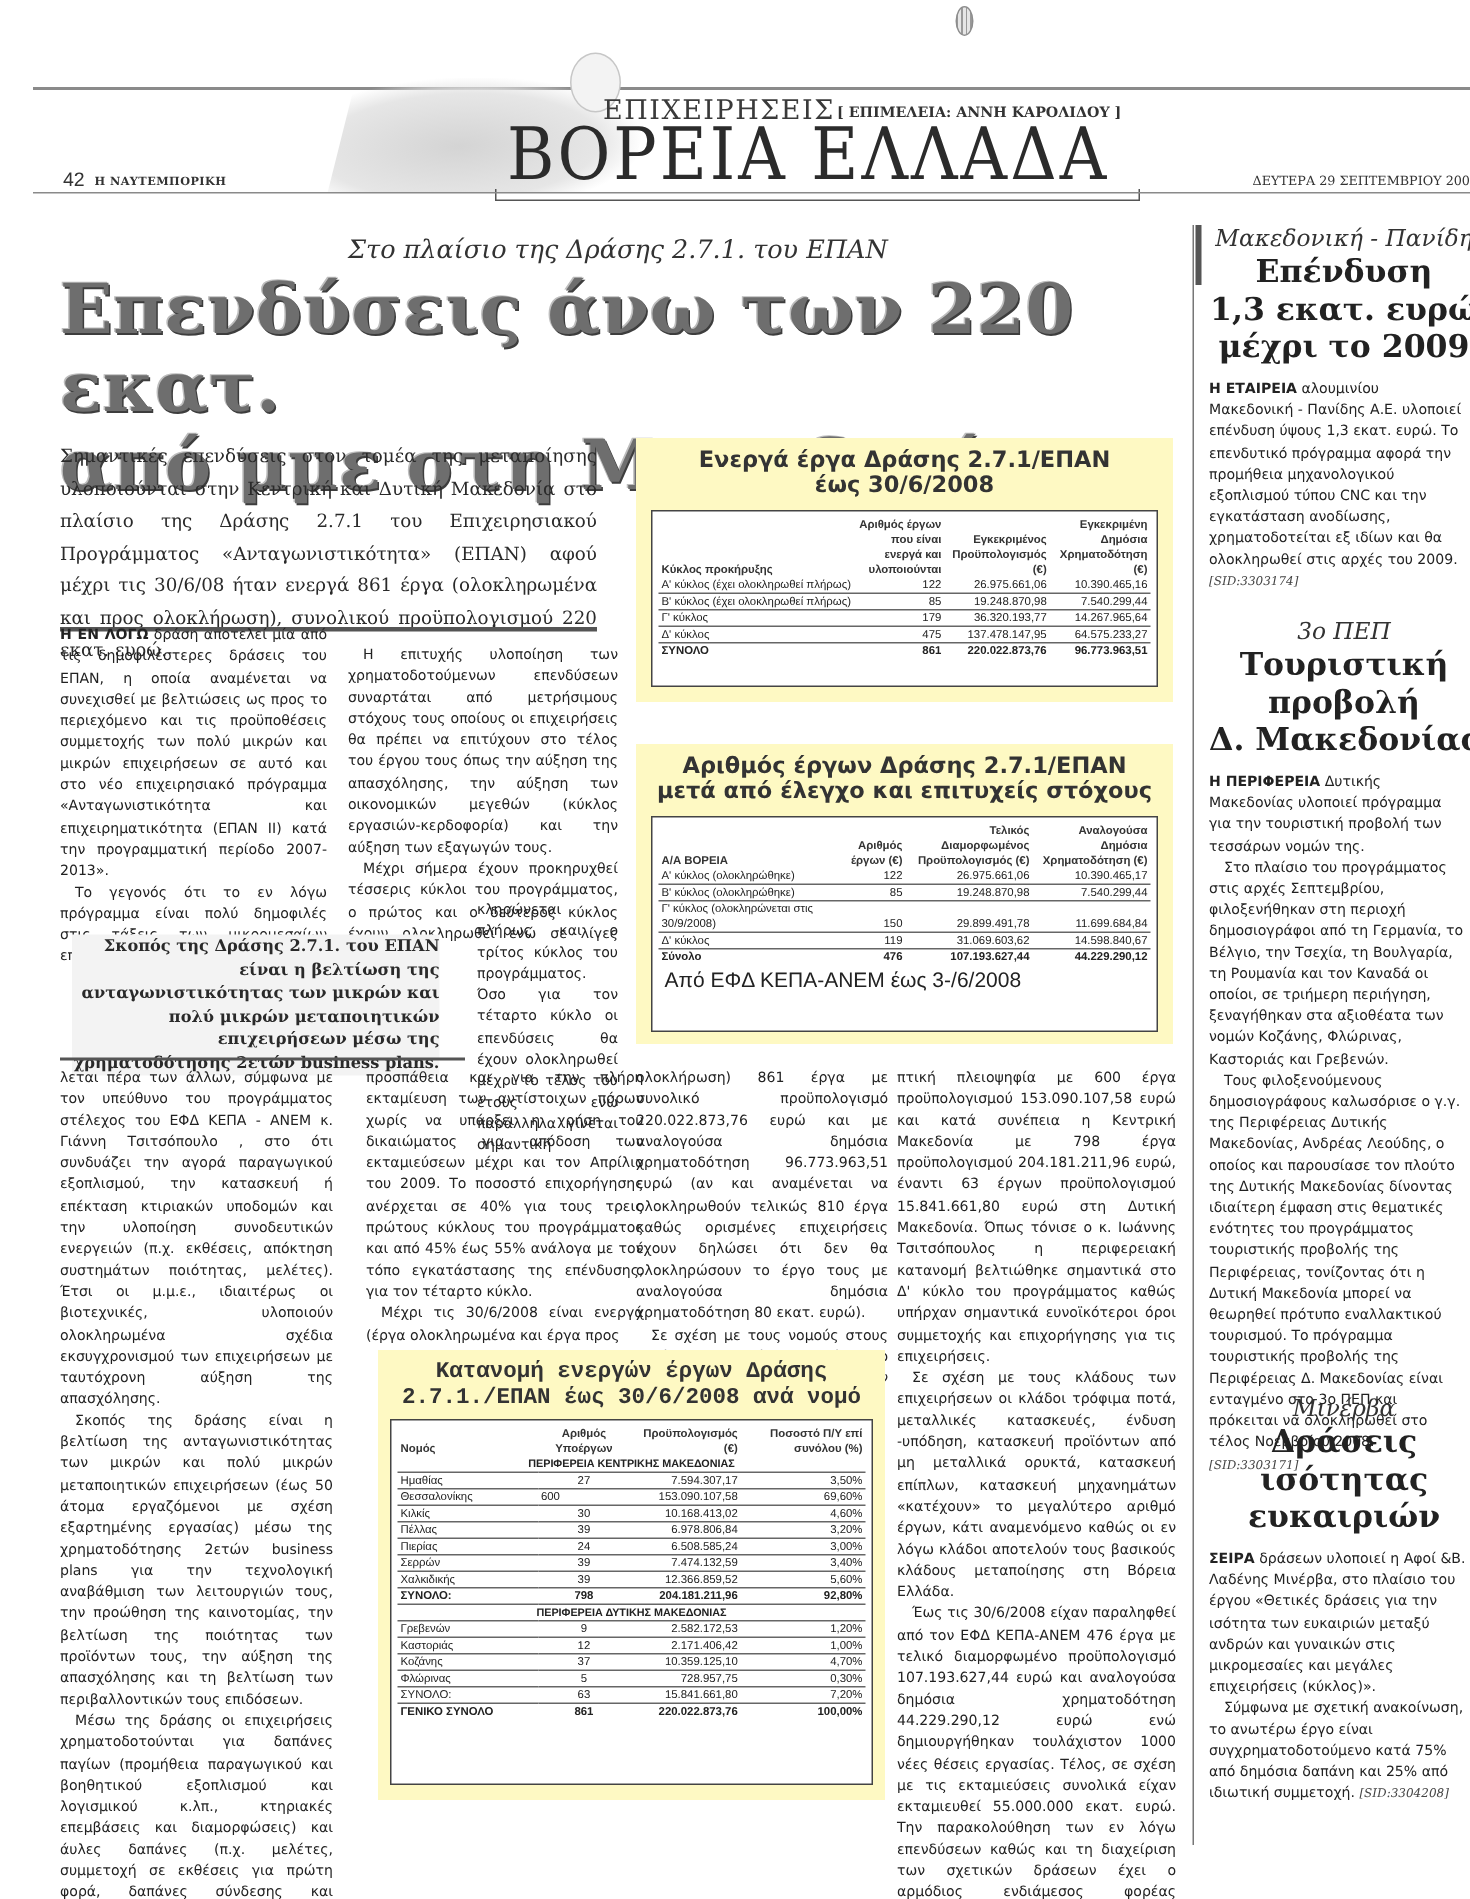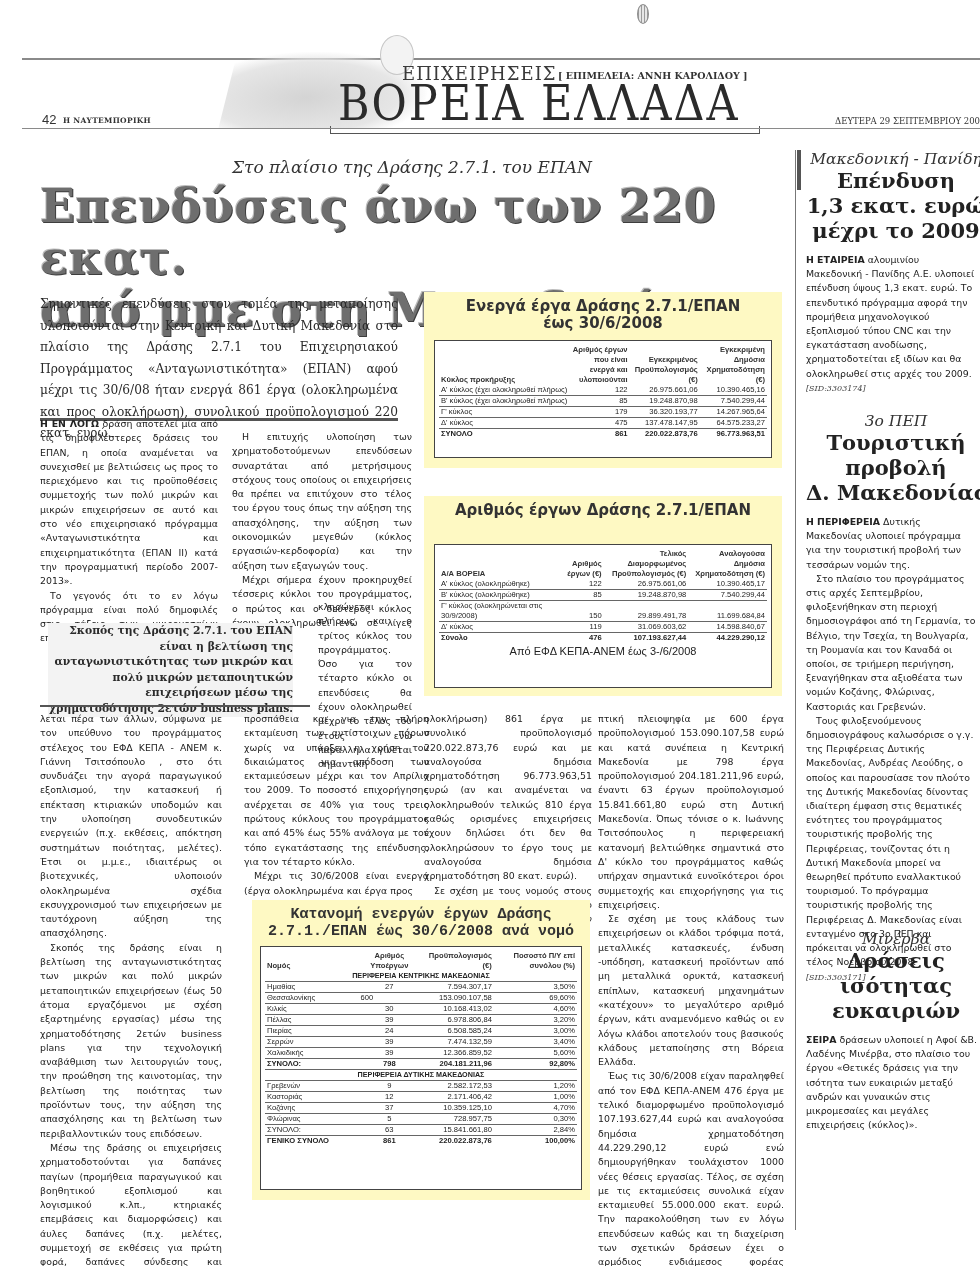--- a/index.html
+++ b/index.html
@@ -46,21 +46,21 @@
   .tbox { position: absolute; background: #fef9c3; }
   .tbox .ttl { text-align: center; font-weight: bold; color: #333; font-size: 15px; line-height: 17px; }
   .tinner { position: absolute; background: #fff; border: 1px solid #444; }
   table { border-collapse: collapse; width: 100%; }
   td, th { font-size: 7.6px; line-height: 10px; padding: 0 2px; vertical-align: bottom; }
   th { font-weight: bold; color: #333; }
   td { border-bottom: 1px solid #666; color: #222; }
   td.num, th.num { text-align: right; }
   tr.total td { font-weight: bold; border-bottom: none; }
   tr.region td { text-align: center; font-weight: bold; font-size: 7.2px; }
-  .tnote { font-size: 11px; padding: 2px 4px; color: #222; text-align: center; }
+  .tnote { font-size: 14px; padding: 2px 4px; color: #222; }
 
   
   .side-bar-mark { position: absolute; left: 797px; top: 150px; width: 4px; height: 40px; background: #555; }
   .side-rule { position: absolute; left: 795px; top: 150px; width: 1px; height: 1080px; background: #777; }
   .side-block { position: absolute; left: 806px; width: 180px; overflow: hidden; }
   .s-kicker { font-family: "DejaVu Serif", serif; font-style: italic; font-size: 15.5px; text-align: center; color: #333; white-space: nowrap; }
   .s-head { font-family: "DejaVu Serif", serif; font-weight: bold; font-size: 21px; line-height: 25px; text-align: center; color: #222; white-space: nowrap; }
   .s-body { font-size: 9.4px; line-height: 14.2px; color: #222; margin-top: 10px; white-space: nowrap; }
   .s-body p { text-indent: 10px; }
   .s-body p.first { text-indent: 0; }
@@ -171,20 +171,21 @@
             <td class="num">96.773.963,51</td>
           </tr>
         </tbody>
     </table>
   </div>
 </div>
 
 <div class="tbox" style="left:424px; top:496px; width:358px; height:200px;">
   <div class="ttl sans" style="margin-top:6px;">
     <div>Αριθμός έργων Δράσης 2.7.1/ΕΠΑΝ</div>
+    <div>μετά από έλεγχο και επιτυχείς στόχους</div>
   </div>
   <div class="tinner cond" style="left:10px; top:48px; width:338px; height:144px; padding:4px 4px;">
     <table>
       <thead>
         <tr>
           <th style="text-align:left; width:38%;">Α/Α ΒΟΡΕΙΑ</th>
           <th class="num">Αριθμός έργων (€)</th>
           <th class="num">Τελικός Διαμορφωμένος Προϋπολογισμός (€)</th>
           <th class="num">Αναλογούσα Δημόσια Χρηματοδότηση (€)</th>
         </tr>
@@ -317,21 +318,21 @@
           <tr>
             <td>Φλώρινας</td>
             <td style="text-align: center;">5</td>
             <td class="num">728.957,75</td>
             <td class="num">0,30%</td>
           </tr>
           <tr>
             <td>ΣΥΝΟΛΟ:</td>
             <td style="text-align: center;">63</td>
             <td class="num">15.841.661,80</td>
-            <td class="num">2,84%</td>
+            <td class="num">7,20%</td>
           </tr>
           <tr class="total">
             <td>ΓΕΝΙΚΟ ΣΥΝΟΛΟ</td>
             <td style="text-align: center;">861</td>
             <td class="num">220.022.873,76</td>
             <td class="num">100,00%</td>
           </tr>
         </tbody>
     </table>
   </div>
@@ -368,14 +369,15 @@
 
 <div class="side-block" style="top:930px;">
   <div class="s-kicker">Μινέρβα</div>
   <div class="s-head">
     <div>Δράσεις</div>
     <div>ισότητας</div>
     <div>ευκαιριών</div>
   </div>
   <div class="s-body" style="white-space:normal; width:172px;">
     <p class="first"><b>ΣΕΙΡΑ</b> <span>δράσεων υλοποιεί η Αφοί &amp;Β. Λαδένης Μινέρβα, στο πλαίσιο του έργου «Θετικές δράσεις για την ισότητα των ευκαιριών μεταξύ ανδρών και γυναικών στις μικρομεσαίες και μεγάλες επιχειρήσεις (κύκλος)».</span></p>
+    <p><span>Σύμφωνα με σχετική ανακοίνωση, το ανωτέρω έργο είναι συγχρηματοδοτούμενο κατά 75% από δημόσια δαπάνη και 25% από ιδιωτική συμμετοχή.</span> <span class="sid">[SID:3304208]</span></p>
   </div>
 </div>
 
 </body></html>

